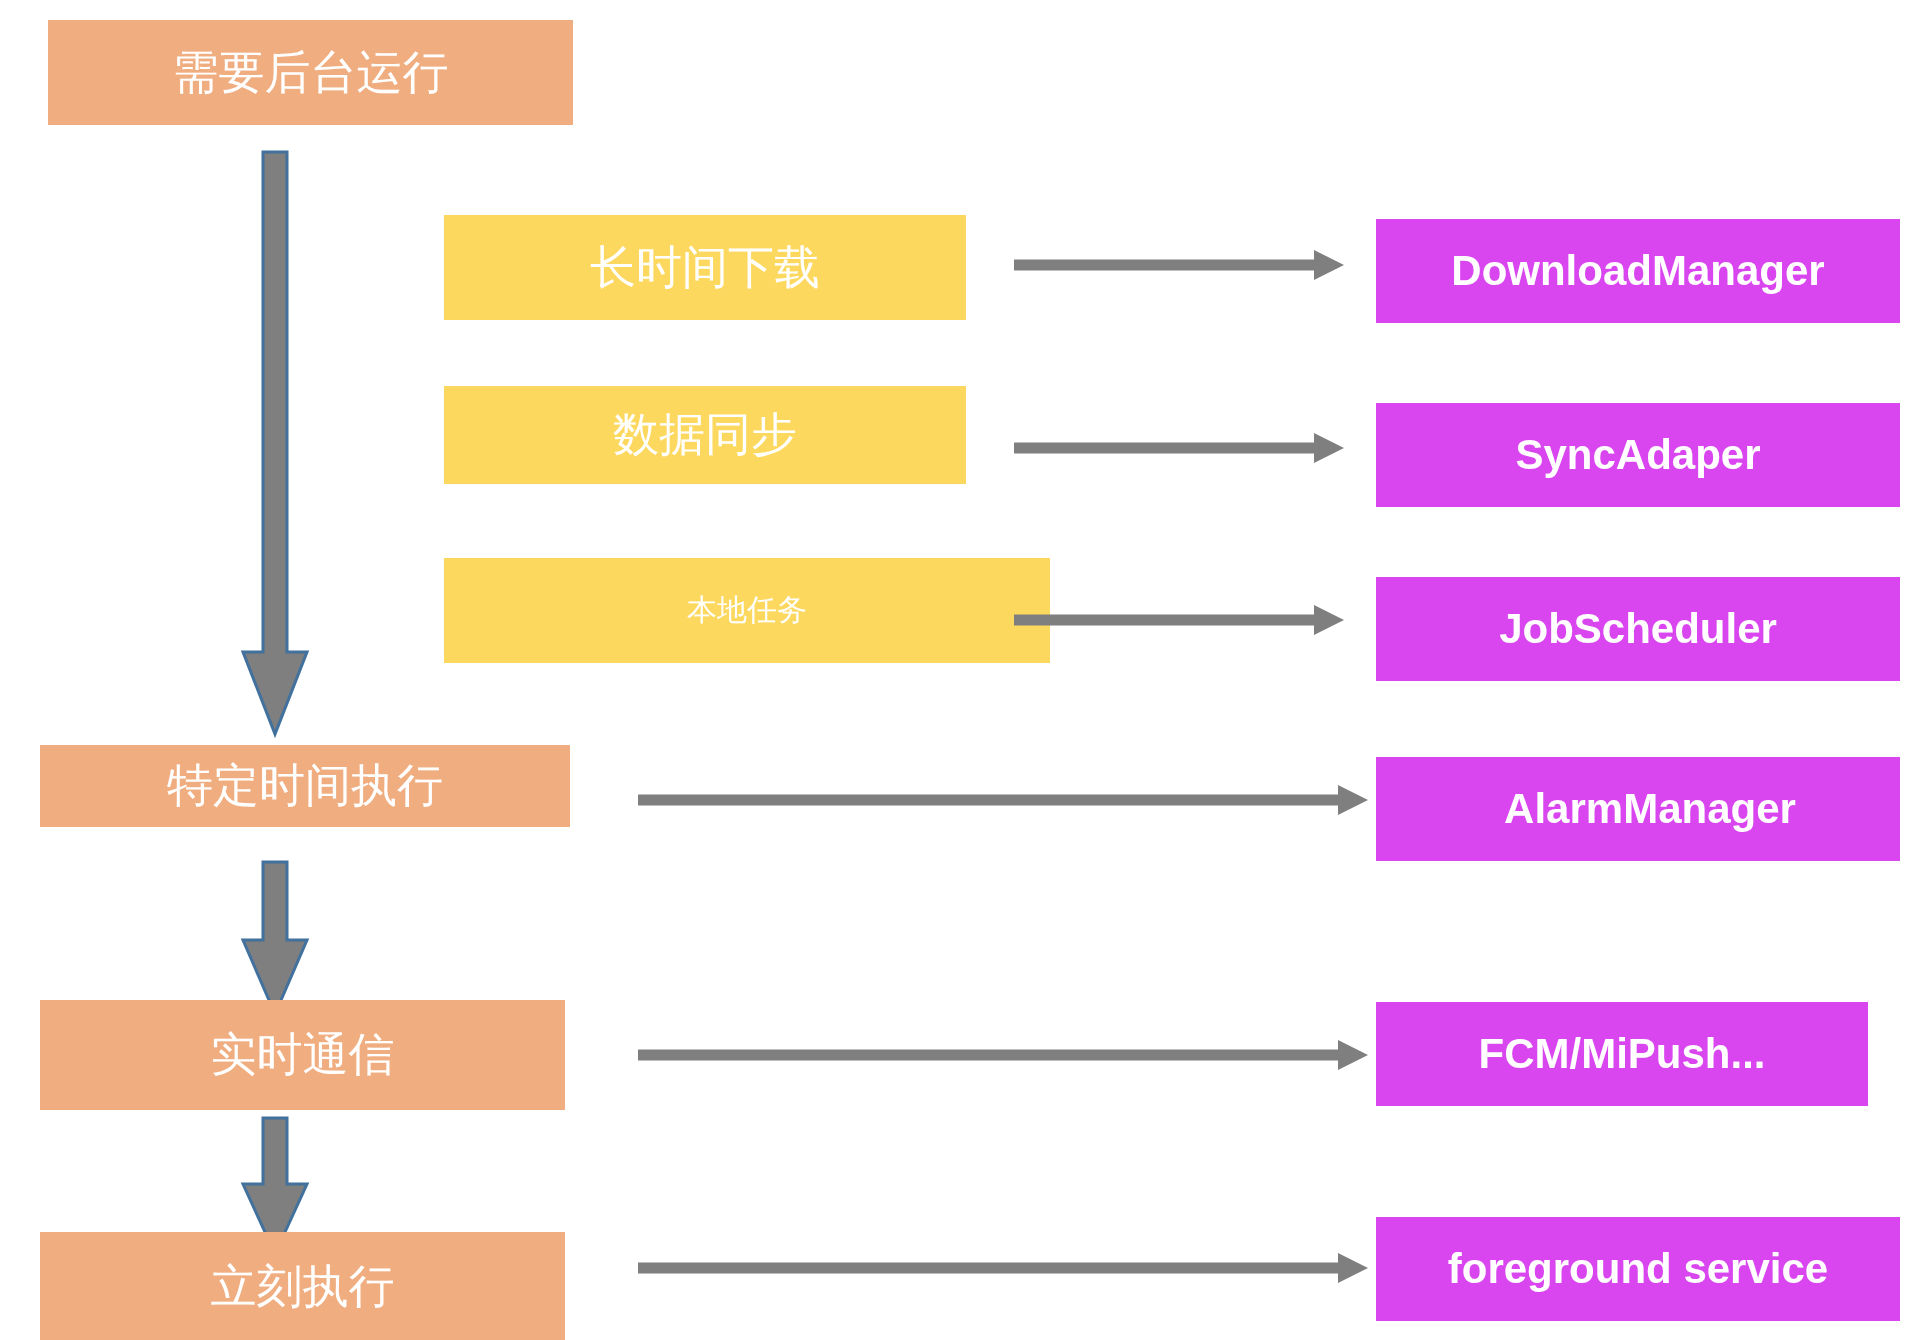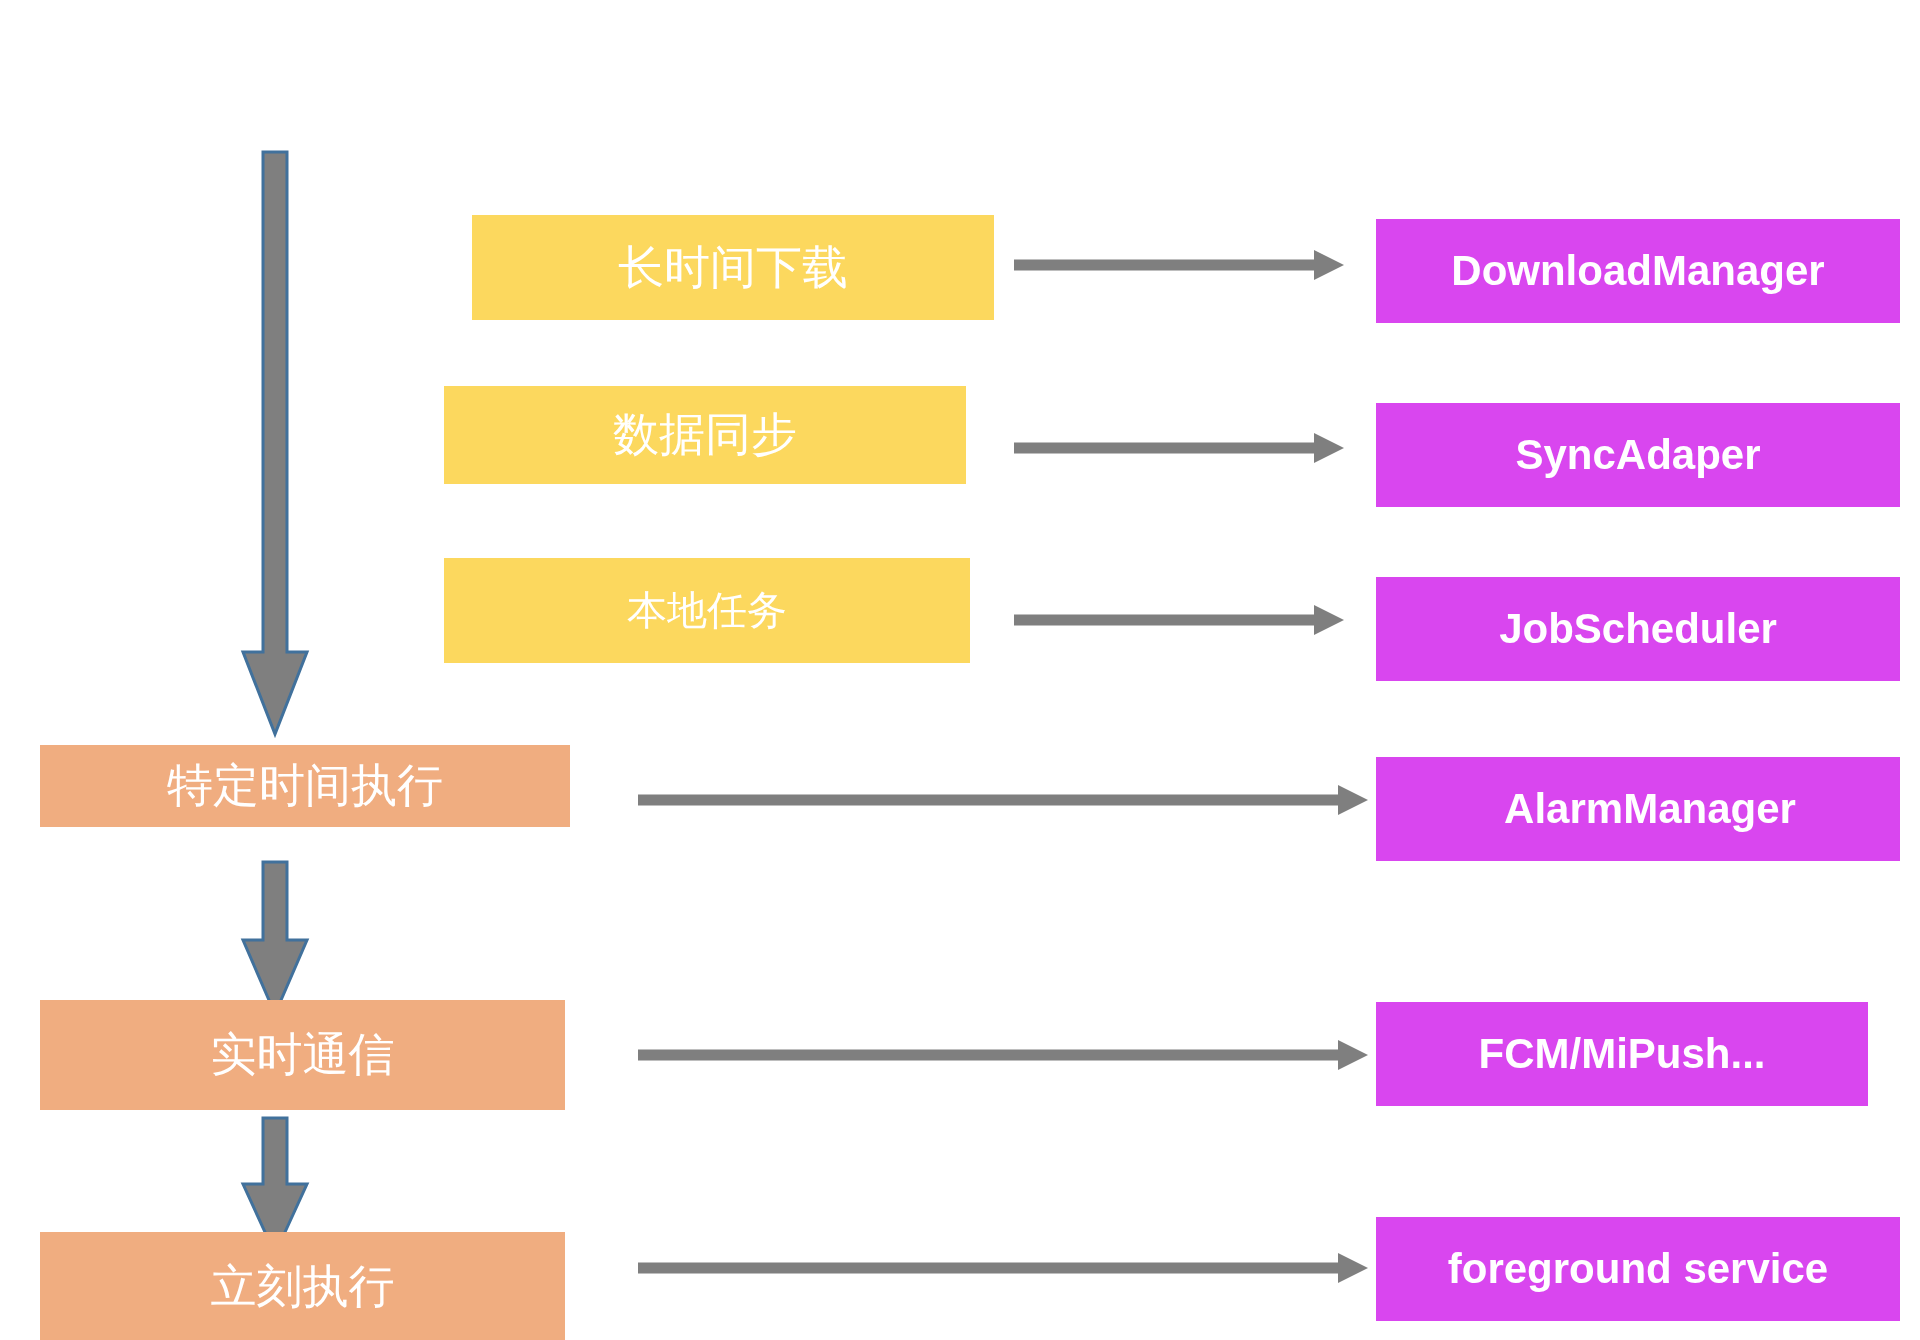--- a/index.html
+++ b/index.html
@@ -66,36 +66,39 @@
   .arrow-v svg {
     display: block;
     overflow: visible;
   }
 </style>
 </head>
 <body>
 
 <div id="canvas">
 
+  <div class="box box-orange" style="left:48px; top:20px; width:525px; height:105px; font-size:46px;">
+    <span>需要后台运行</span>
+  </div>
 
   <div class="arrow-v" style="left:243px; top:152px;">
     <svg width="64" height="582" viewBox="0 0 64 582">
       <polygon points="20,0 44,0 44,500 64,500 32,582 0,500 20,500" fill="#7F7F7F" stroke="#41719C" stroke-width="3"></polygon>
     </svg>
   </div>
 
-  <div class="box box-yellow" style="left:444px; top:215px; width:522px; height:105px; font-size:46px;margin-left:28px;">
+  <div class="box box-yellow" style="left:444px; top:215px; width:522px; height:105px; font-size:46px;">
     <span>长时间下载</span>
   </div>
 
   <div class="box box-yellow" style="left:444px; top:386px; width:522px; height:98px; font-size:46px;">
     <span>数据同步</span>
   </div>
 
-  <div class="box box-yellow" style="left:444px; top:558px; width:526px; height:105px; font-size:40px;">
+  <div class="box box-yellow" style="left:444px; top:558px; width:606px; height:105px; font-size:30px;">
     <span>本地任务</span>
   </div>
 
   <div class="arrow-h" style="left:1014px; top:265px; width:330px;">
     <div class="shaft" style="width:300px;"></div>
     <div class="head" style="left:300px;"></div>
   </div>
 
   <div class="arrow-h" style="left:1014px; top:448px; width:330px;">
     <div class="shaft" style="width:300px;"></div>

